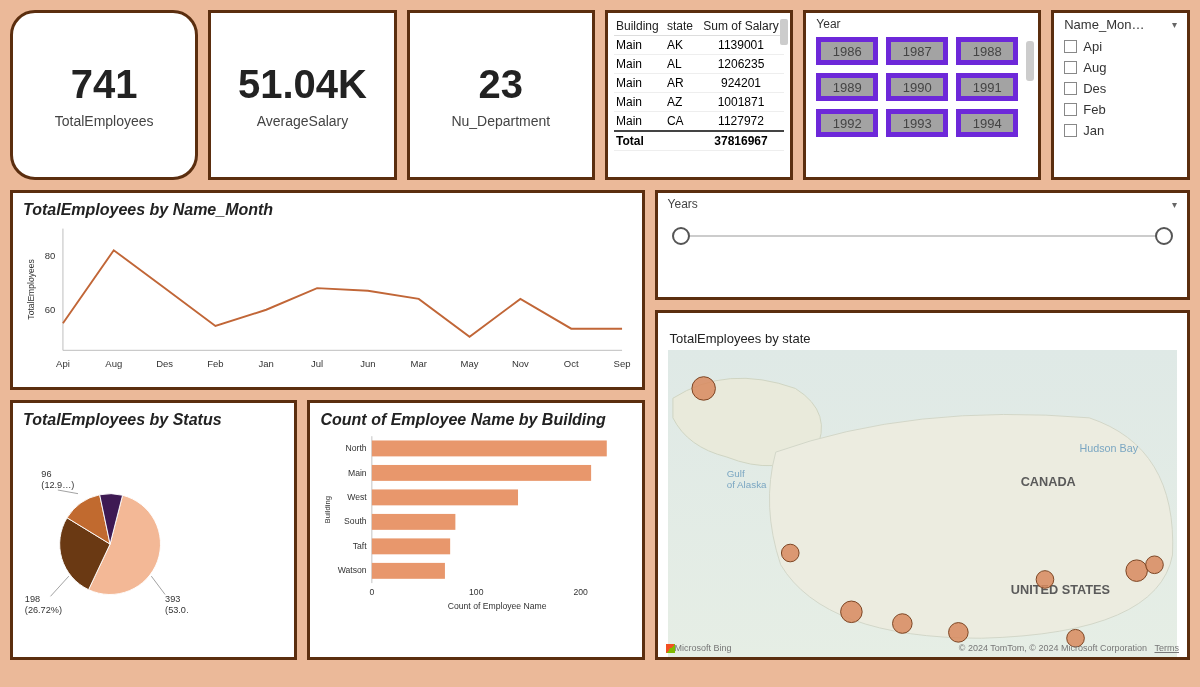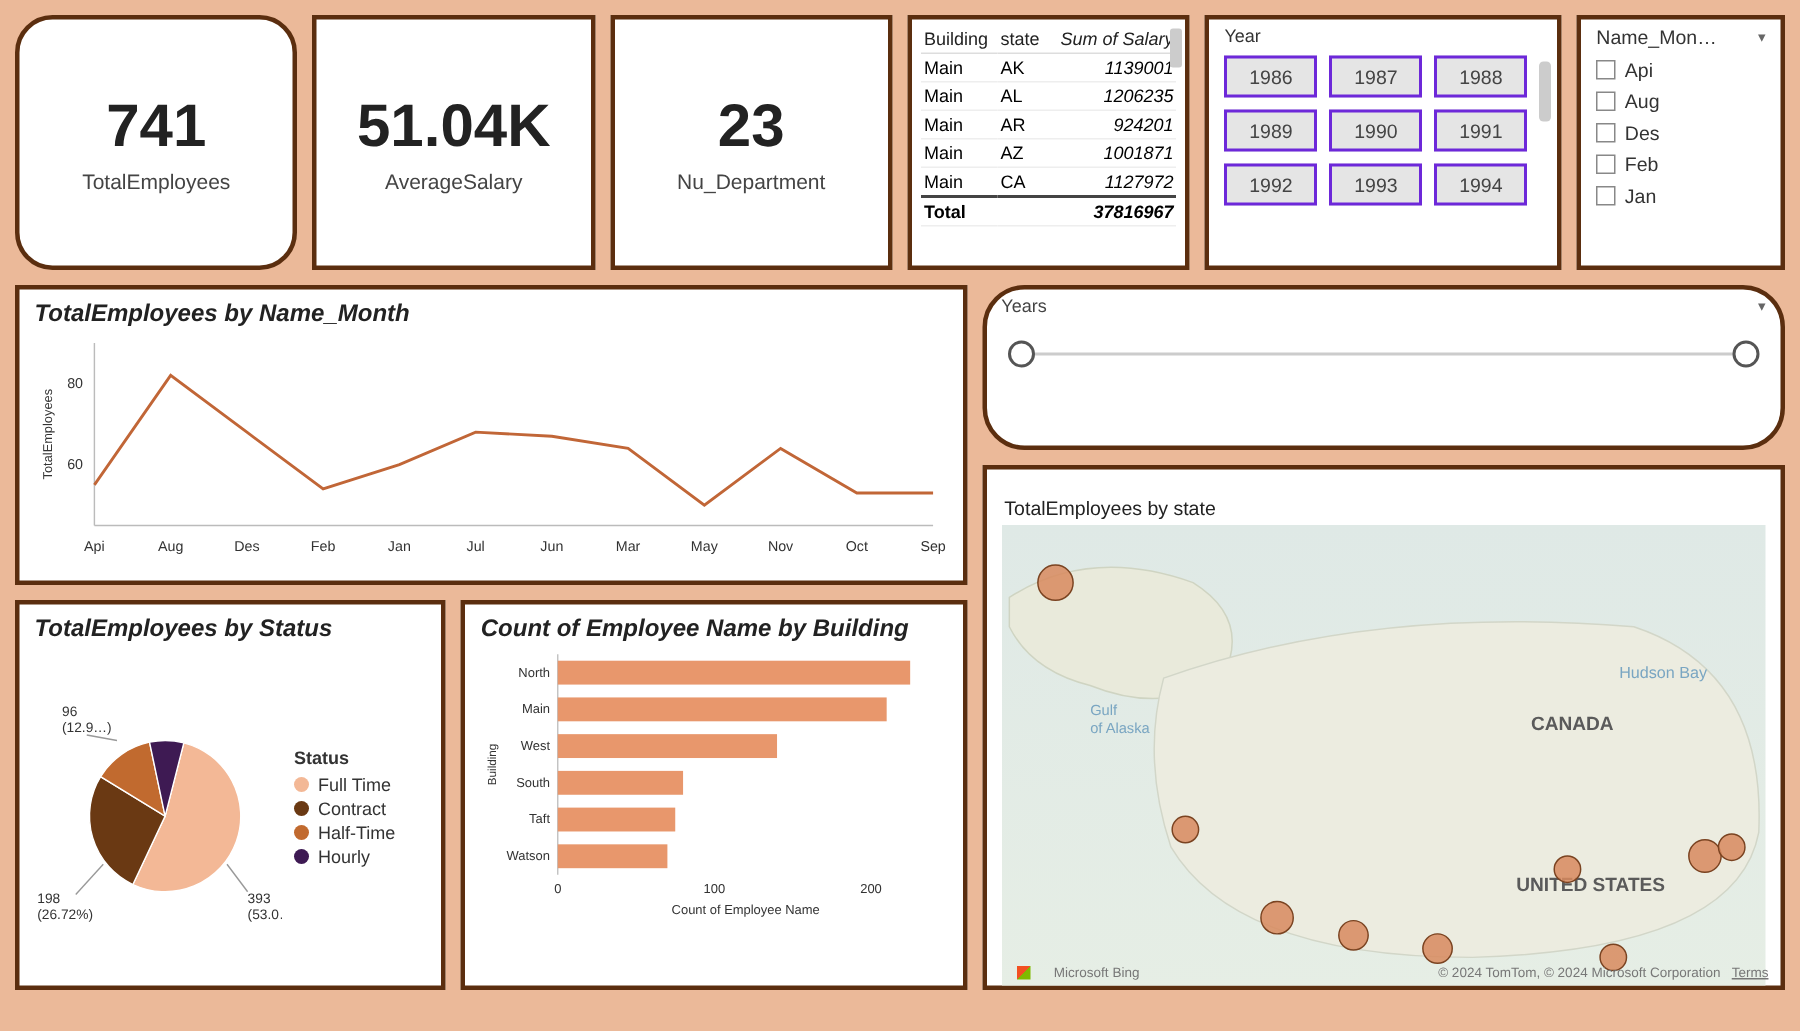--- a/index.html
+++ b/index.html
@@ -39,21 +39,21 @@
   .kpi .value{font-size:40px;font-weight:600;color:#222;margin-bottom:6px;}
   .kpi .label{font-size:14px;color:#444;}
   .kpi1{grid-column:1;border-radius:25px;}
   .kpi2{grid-column:2;}
   .kpi3{grid-column:3;align-items:center;}
   .tbl{grid-column:4;grid-row:1;padding:4px 6px;}
   .year-slicer{grid-column:5;grid-row:1;}
   .month-slicer{grid-column:6;grid-row:1;}
   
   .line-chart{grid-column:1 / span 3;grid-row:2;}
-  .range-slicer{grid-column:4 / span 3;grid-row:2;max-height:120px;border-radius:28px;}
+  .range-slicer{grid-column:4 / span 3;grid-row:2;max-height:120px;}
   
   .map-card{grid-column:4 / span 3;grid-row:2 / span 2;margin-top:130px;}
   
   .pie-card{grid-column:1;grid-row:3;}
   .bar-card{grid-column:2 / span 2;grid-row:3;}
   
   .dashboard{
     grid-template-columns: 290px 360px 440px auto;
     grid-template-rows: 170px 200px 260px;
     grid-template-columns: repeat(24,1fr);
@@ -67,26 +67,26 @@
   .line-chart{grid-column:1 / span 13;grid-row:2;}
   .range-slicer{grid-column:14 / span 11;grid-row:2;align-self:start;height:110px;}
   .map-card{grid-column:14 / span 11;grid-row:2 / span 2;margin-top:120px;position:relative;}
   .pie-card{grid-column:1 / span 6;grid-row:3;}
   .bar-card{grid-column:7 / span 7;grid-row:3;}
   
   table.data{width:100%;border-collapse:collapse;font-size:12px;}
   table.data th{text-align:left;font-weight:400;border-bottom:1px solid #ddd;padding:2px 2px;color:#222;}
   table.data td{padding:2px 2px;border-bottom:1px solid #eee;}
   table.data tr.total td{font-weight:700;border-top:2px solid #444;}
-  table.data td.n,table.data th.n{text-align:right;font-style:italic;}
+  table.data td.n,table.data th.n{text-align:center;}
   .tbl .scroll-ind{position:absolute;right:2px;top:6px;width:8px;height:26px;background:#ccc;border-radius:2px;}
   
   .slicer-title{font-size:12px;color:#333;margin-bottom:6px;}
   .year-grid{display:grid;grid-template-columns:repeat(3,1fr);gap:8px 8px;padding-right:10px;}
-  .year-btn{border:2px solid #6d28d9;background:#e5e5e5;min-height:28px;display:flex;align-items:center;justify-content:center;color:#444;cursor:pointer;}
+  .year-btn{border:5px solid #6d28d9;background:#a3a3a3;min-height:28px;display:flex;align-items:center;justify-content:center;color:#444;cursor:pointer;}
   .year-slicer .scroll-ind{position:absolute;right:4px;top:28px;width:8px;height:40px;background:#ccc;border-radius:3px;}
   
   .month-slicer .header{display:flex;justify-content:space-between;align-items:center;margin-bottom:4px;color:#333;}
   .chev{font-size:10px;color:#666;}
   .check-row{display:flex;align-items:center;gap:6px;padding:3px 0;color:#333;}
   .check-row .box{width:13px;height:13px;border:1px solid #888;}
   
   .chart-title{font-style:italic;font-weight:700;font-size:16px;text-align:left;margin:4px 0 2px 0;color:#222;}
   
   .range-slicer .header{display:flex;justify-content:space-between;align-items:center;font-size:12px;color:#444;}
@@ -97,21 +97,21 @@
   .slider .handle{position:absolute;top:4px;width:18px;height:18px;border:2px solid #555;border-radius:50%;background:#fff;cursor:pointer;}
   .slider .h1{left:4px;} .slider .h2{right:4px;}
   
   .legend{font-size:12px;color:#333;}
   .legend .title{font-weight:700;margin-bottom:4px;}
   .legend .row{display:flex;align-items:center;gap:6px;margin:2px 0;}
   .legend .sw{width:10px;height:10px;border-radius:50%;}
   
   .map-title{font-size:13px;color:#222;margin:14px 0 4px 2px;}
   .map-svg{width:100%;height:calc(100% - 24px);background:linear-gradient(#dfe9e6,#e6eee5);}
-  .map-footer{position:absolute;left:20px;bottom:4px;font-size:9px;color:#777;display:flex;align-items:flex-end;gap:16px;}
+  .map-footer{position:absolute;left:8px;bottom:4px;font-size:9px;color:#777;display:flex;align-items:flex-end;gap:0;}
   .map-copy{position:absolute;right:8px;bottom:4px;font-size:9px;color:#777;}
   .bing-sq{width:9px;height:9px;display:inline-block;background:linear-gradient(135deg,#f25022 0 50%,#7fba00 0 100%);}
   
   svg text{font-family:"Segoe UI",Arial,sans-serif;}
   .axis-label{font-size:10px;fill:#333;}
   .y-title{font-size:9px;fill:#333;}
   .callout{font-size:10px;fill:#333;}
 </style>
 </head>
 <body>
@@ -299,39 +299,20 @@
           <text class="callout" x="155" y="158">393</text>
           <text class="callout" x="155" y="170">(53.0…)</text>
           <text class="callout" x="2" y="158">198</text>
           <text class="callout" x="2" y="170">(26.72%)</text>
           <text class="callout" x="20" y="22">96</text>
           <text class="callout" x="20" y="34">(12.9…)</text>
           <line x1="60" y1="40" x2="38" y2="36" stroke="#999"></line>
           <line x1="50" y1="130" x2="30" y2="152" stroke="#999"></line>
           <line x1="140" y1="130" x2="155" y2="150" stroke="#999"></line>
         </svg>
-      <div class="legend" id="pie-legend">
-          <div class="title">Status</div>
-          <div class="row">
-            <span class="sw" style="background:#f3b896"></span>
-            <span>Full Time</span>
-          </div>
-          <div class="row">
-            <span class="sw" style="background:#6a3913"></span>
-            <span>Contract</span>
-          </div>
-          <div class="row">
-            <span class="sw" style="background:#c16a2f"></span>
-            <span>Half-Time</span>
-          </div>
-          <div class="row">
-            <span class="sw" style="background:#3e1a53"></span>
-            <span>Hourly</span>
-          </div>
-        </div>
     </div>
   </div>
 
   <div class="card bar-card">
     <div class="chart-title">Count of Employee Name by Building</div>
     <svg id="bar-svg" viewBox="0 0 360 210">
         <line x1="60" y1="6" x2="60" y2="176" stroke="#bbb"></line>
         <rect x="60" y="10.958333333333332" width="271.875" height="18.416666666666668" fill="#e8976c"></rect>
         <text class="axis-label" x="54" y="23.166666666666664" text-anchor="end">North</text>
         <rect x="60" y="39.29166666666666" width="253.75" height="18.416666666666668" fill="#e8976c"></rect>

